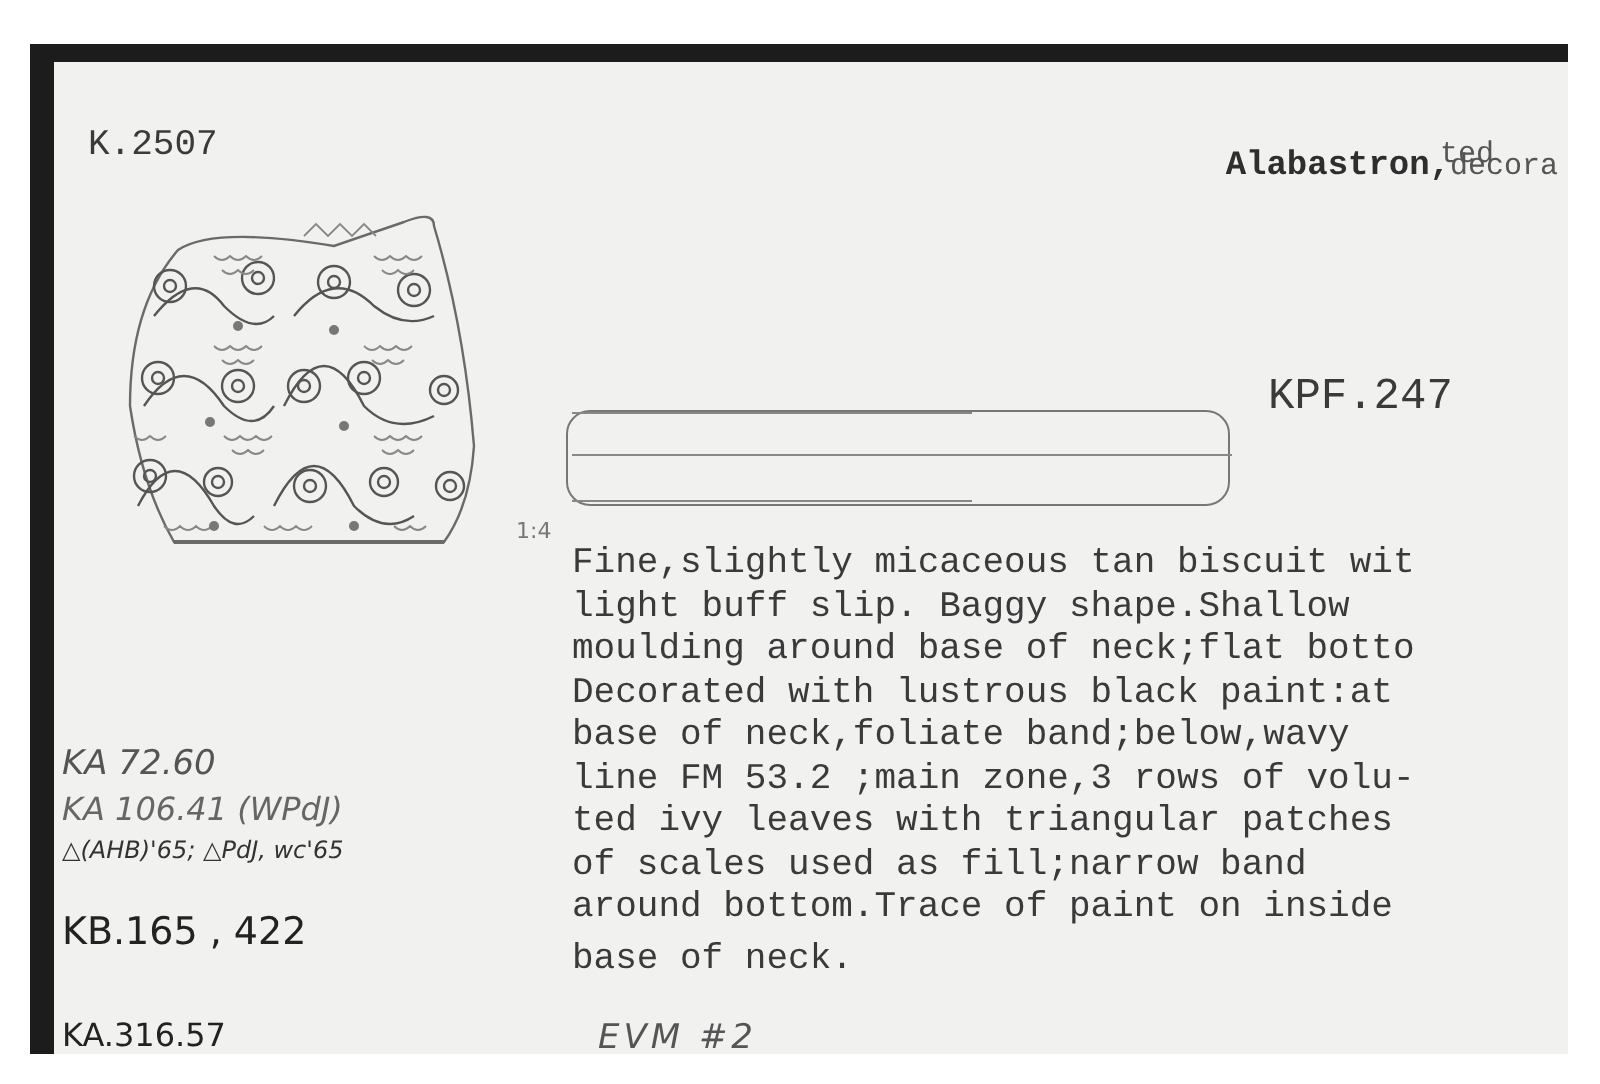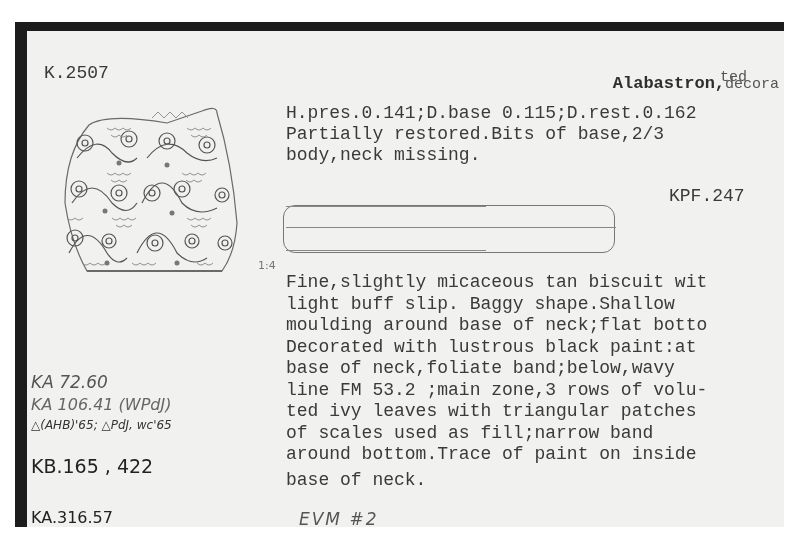--- a/index.html
+++ b/index.html
@@ -9,21 +9,21 @@
   .card{position:absolute;left:27px;top:31px;width:757px;height:496px;background:#f1f1f0;overflow:hidden;}
   .tw{font-family:"Liberation Mono","DejaVu Sans Mono",monospace;color:#3a3a3a;position:absolute;white-space:pre;}
   .catalog{left:17px;top:32px;font-size:18px;}
   .title{left:545px;top:24px;font-size:17px;}
   .title b{font-weight:bold;color:#2e2e2e;}
   .title .sub{font-size:15px;color:#555;}
   .title .sub2{position:absolute;left:148px;top:14px;font-size:15px;color:#555;}
   .block{left:259px;font-size:18px;line-height:21px;}
   .dims{top:72px;}
   .prov{top:155px;}
-  .kpf{left:642px;top:155px;font-size:18px;}
+  .kpf{left:607px;top:155px;font-size:22px;}
   .desc{top:241px;line-height:21.5px;}
   .scale{left:231px;top:228px;font-size:11px;color:#777;font-family:"DejaVu Sans",sans-serif;position:absolute;}
   .circle-note{position:absolute;left:256px;top:174px;width:330px;height:46px;border:1.2px solid #777;border-radius:12px;}
   .uline{position:absolute;height:1px;background:#888;}
   .hw{position:absolute;font-family:"DejaVu Sans",sans-serif;color:#333;white-space:nowrap;font-style:italic;}
   .drawing{position:absolute;left:30px;top:72px;width:200px;height:180px;}
   .evm{left:272px;top:478px;font-size:17px;color:#555;letter-spacing:2px;}
 </style>
 </head>
 <body>
@@ -98,21 +98,20 @@
         <circle cx="48" cy="108" r="2.5"></circle>
           <circle cx="115" cy="110" r="2.5"></circle>
         <circle cx="50" cy="160" r="2.5"></circle>
           <circle cx="120" cy="160" r="2.5"></circle>
       </g>
     </g>
   </svg>
 
   <div class="scale">1:4</div>
 
-  <div class="tw block dims"><div>H.pres.0.141;D.base 0.115;D.rest.0.162</div><div>Partially restored.Bits of base,2/3</div><div>body,neck missing.</div></div>
 
   <div class="circle-note"></div>
   <div class="uline" style="left:259px;top:175px;width:200px;"></div>
   <div class="uline" style="left:259px;top:196px;width:330px;"></div>
   <div class="uline" style="left:259px;top:219px;width:200px;"></div>
 
   <div class="tw kpf">KPF.247</div>
 
   <div class="tw block desc"><div>Fine,slightly micaceous tan biscuit wit</div><div>light buff slip. Baggy shape.Shallow</div><div>moulding around base of neck;flat botto</div><div>Decorated with lustrous black paint:at</div><div>base of neck,foliate band;below,wavy</div><div>line FM 53.2 ;main zone,3 rows of volu-</div><div>ted ivy leaves with triangular patches</div><div>of scales used as fill;narrow band</div><div>around bottom.Trace of paint on inside</div><div style="margin-top:4px;">base of neck.</div></div>
 

